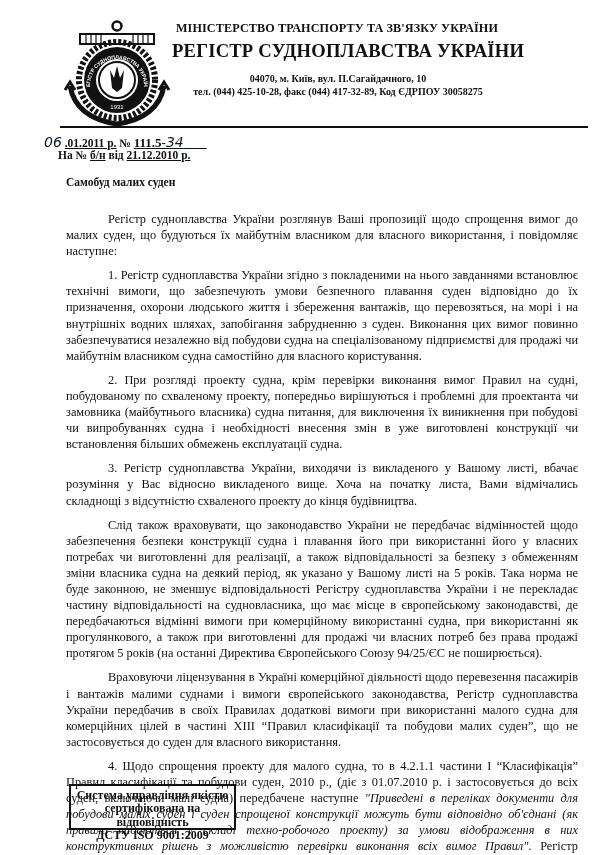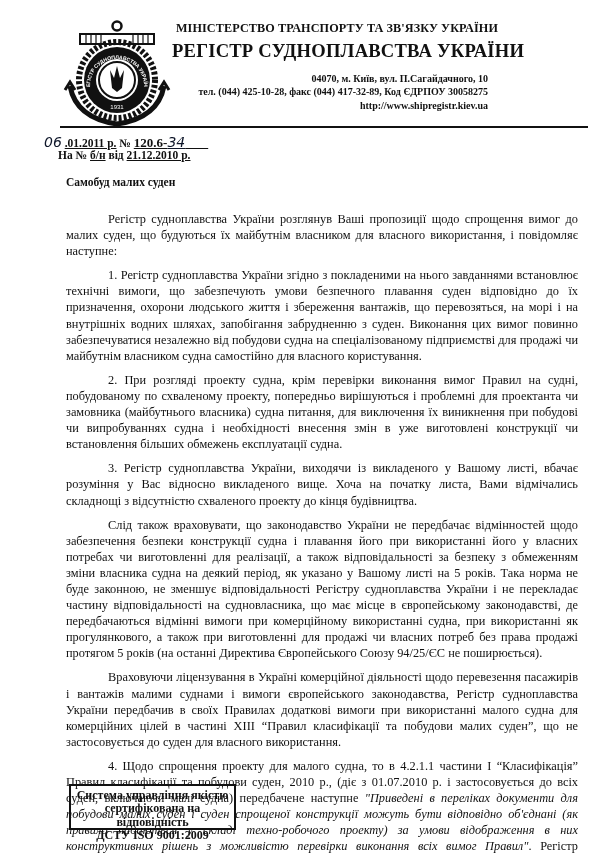--- a/index.html
+++ b/index.html
@@ -2,21 +2,21 @@
 <html><head>
 <meta charset="utf-8">
 <style>
   html, body { margin: 0; padding: 0; background: #ffffff; }
   body {
     width: 600px; height: 855px; overflow: hidden; position: relative;
     font-family: "Liberation Serif", "DejaVu Serif", serif;
     color: #111;
   }
   .logo { position: absolute; left: 62px; top: 20px; width: 110px; height: 110px; }
-  .hdr { position: absolute; left: 0; width: 600px; text-align: right; white-space: nowrap; }
+  .hdr { position: absolute; left: 0; width: 600px; text-align: center; white-space: nowrap; }
   .ministry { top: 21px; left: 176px; width: 290px; font-weight: bold; font-size: 12.2px; letter-spacing: 0.1px; }
   .register { top: 40px; left: 172px; width: 300px; font-weight: bold; font-size: 18.6px; letter-spacing: 0.2px; }
   .addr { left: 188px; width: 300px; font-weight: bold; font-size: 10px; line-height: 13.3px; top: 72px; }
   .addr div { white-space: nowrap; }
   .rule { position: absolute; left: 60px; top: 126px; width: 528px; height: 2px; background: #111; }
   .refline { position: absolute; left: 44px; top: 134px; font-size: 11.5px; font-weight: bold; white-space: nowrap; }
   .refline .hand { font-family: "DejaVu Sans", sans-serif; font-weight: normal; font-style: italic; font-size: 14px; color: #0f172a; }
   .refline .u { text-decoration: underline; }
   .refline .bigu { font-size: 13px; text-decoration: underline; }
   .refline2 { position: absolute; left: 58px; top: 149px; font-size: 11.5px; font-weight: bold; white-space: nowrap; }
@@ -69,29 +69,28 @@
   <text font-size="5.2" fill="#fff" font-weight="bold" font-family="Liberation Sans, sans-serif">
     <textPath href="#ringArc" startOffset="50%" text-anchor="middle">РЕГІСТР СУДНОПЛАВСТВА УКРАЇНИ</textPath>
   </text>
 </svg>
 
 <div class="hdr ministry">МІНІСТЕРСТВО ТРАНСПОРТУ ТА ЗВ'ЯЗКУ УКРАЇНИ</div>
 <div class="hdr register">РЕГІСТР СУДНОПЛАВСТВА УКРАЇНИ</div>
 <div class="hdr addr">
   <div>04070, м. Київ, вул. П.Сагайдачного, 10</div>
   <div>тел. (044) 425-10-28, факс (044) 417-32-89,  Код  ЄДРПОУ 30058275</div>
-  <div>http://www.shipregistr.kiev.ua</div>
 </div>
 <div class="rule"></div>
 
 <div class="refline">
   <span class="hand">06</span>
   <span class="u">.01.2011 р.</span>
   <span>№</span>
-  <span class="bigu">120.6-</span><span class="hand u">34</span><span class="u">&nbsp;&nbsp;&nbsp;&nbsp;&nbsp;&nbsp;&nbsp;&nbsp;</span>
+  <span class="bigu">111.5-</span><span class="hand u">34</span><span class="u">&nbsp;&nbsp;&nbsp;&nbsp;&nbsp;&nbsp;&nbsp;&nbsp;</span>
 </div>
 <div class="refline2">
   <span>На №</span>
   <span class="u">б/н</span>
   <span>від</span>
   <span class="u">21.12.2010 р.</span>
 </div>
 
 <div class="subject">Самобуд малих суден</div>
 

